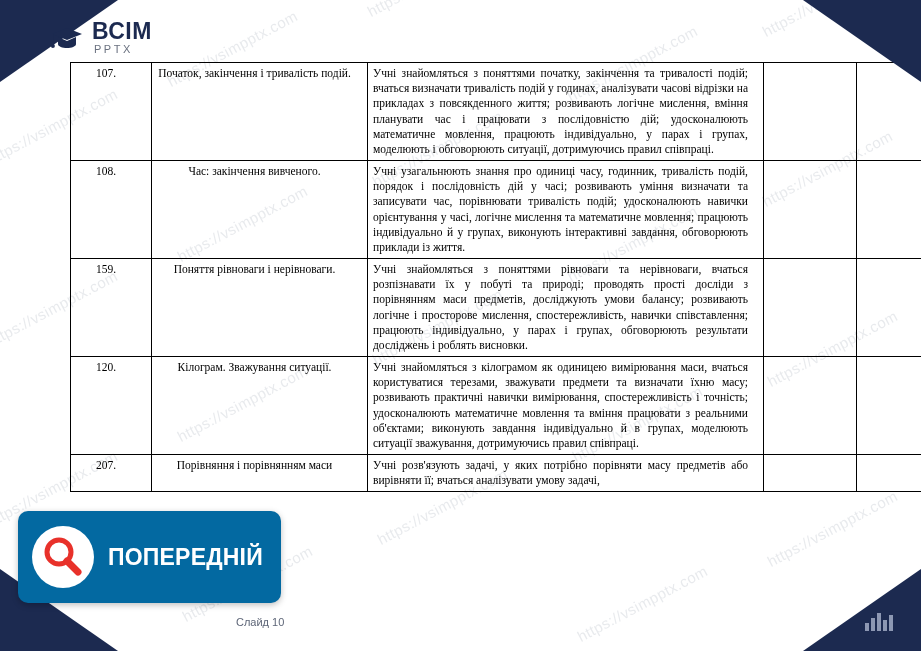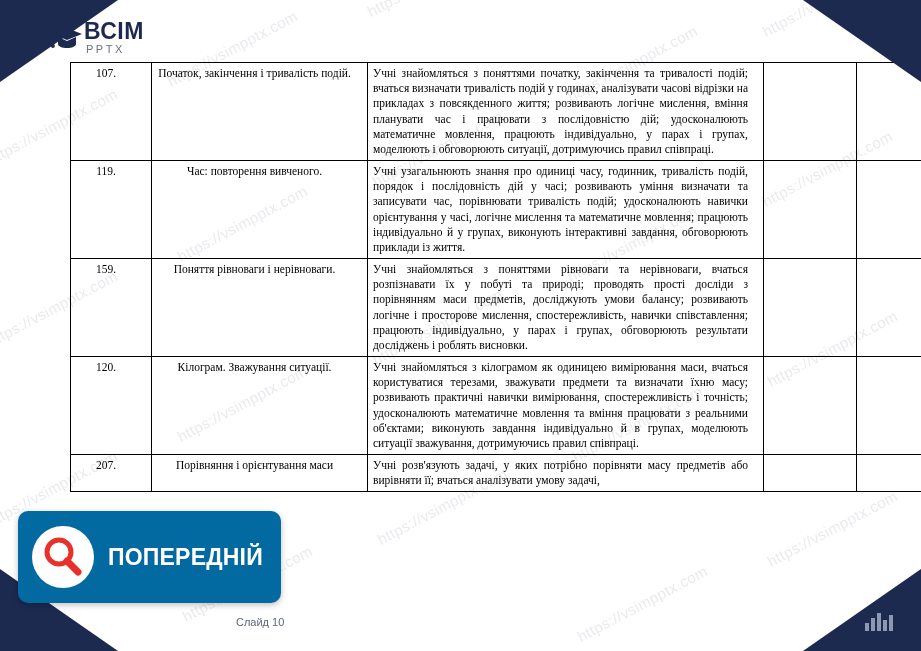--- a/index.html
+++ b/index.html
@@ -46,20 +46,21 @@
     clip-path: polygon(100% 0, 100% 100%, 0 100%);
   }
 
   
   .logo-wrap {
     position: absolute;
     top: 20px;
     left: 50px;
     display: flex;
     align-items: center;
+    gap: 8px;
     z-index: 10;
   }
   .logo-cap {
     width: 34px;
     height: 26px;
     position: relative;
   }
   .logo-text {
     line-height: 1;
   }
@@ -249,43 +250,43 @@
     <table class="lesson-table">
       <tbody>
         <tr>
           <td class="col-num">107.</td>
           <td class="col-topic">Початок, закінчення і тривалість подій.</td>
           <td class="col-desc">Учні знайомляться з поняттями початку, закінчення та тривалості подій; вчаться визначати тривалість подій у годинах, аналізувати часові відрізки на прикладах з повсякденного життя; розвивають логічне мислення, вміння планувати час і працювати з послідовністю дій; удосконалюють математичне мовлення, працюють індивідуально, у парах і групах, моделюють і обговорюють ситуації, дотримуючись правил співпраці.</td>
           <td class="col-date"></td>
           <td class="col-note"></td>
         </tr>
         <tr>
-          <td class="col-num">119.</td>
-          <td class="col-topic">Час: повторення вивченого.</td>
+          <td class="col-num">108.</td>
+          <td class="col-topic">Час: закінчення вивченого.</td>
           <td class="col-desc">Учні узагальнюють знання про одиниці часу, годинник, тривалість подій, порядок і послідовність дій у часі; розвивають уміння визначати та записувати час, порівнювати тривалість подій; удосконалюють навички орієнтування у часі, логічне мислення та математичне мовлення; працюють індивідуально й у групах, виконують інтерактивні завдання, обговорюють приклади із життя.</td>
           <td class="col-date"></td>
           <td class="col-note"></td>
         </tr>
         <tr>
           <td class="col-num">159.</td>
           <td class="col-topic">Поняття рівноваги і нерівноваги.</td>
           <td class="col-desc">Учні знайомляться з поняттями рівноваги та нерівноваги, вчаться розпізнавати їх у побуті та природі; проводять прості досліди з порівнянням маси предметів, досліджують умови балансу; розвивають логічне і просторове мислення, спостережливість, навички співставлення; працюють індивідуально, у парах і групах, обговорюють результати досліджень і роблять висновки.</td>
           <td class="col-date"></td>
           <td class="col-note"></td>
         </tr>
         <tr>
           <td class="col-num">120.</td>
           <td class="col-topic">Кілограм. Зважування ситуації.</td>
           <td class="col-desc">Учні знайомляться з кілограмом як одиницею вимірювання маси, вчаться користуватися терезами, зважувати предмети та визначати їхню масу; розвивають практичні навички вимірювання, спостережливість і точність; удосконалюють математичне мовлення та вміння працювати з реальними об'єктами; виконують завдання індивідуально й в групах, моделюють ситуації зважування, дотримуючись правил співпраці.</td>
           <td class="col-date"></td>
           <td class="col-note"></td>
         </tr>
         <tr>
           <td class="col-num">207.</td>
-          <td class="col-topic">Порівняння і орієнтування маси</td>
+          <td class="col-topic">Порівняння і порівнянням маси</td>
           <td class="col-desc">Учні розв'язують задачі, у яких потрібно порівняти масу предметів або вирівняти її; вчаться аналізувати умову задачі,</td>
           <td class="col-date"></td>
           <td class="col-note"></td>
         </tr>
       </tbody>
     </table>
   </div>
 
   <div class="preview-badge">
     <span class="preview-circle">

